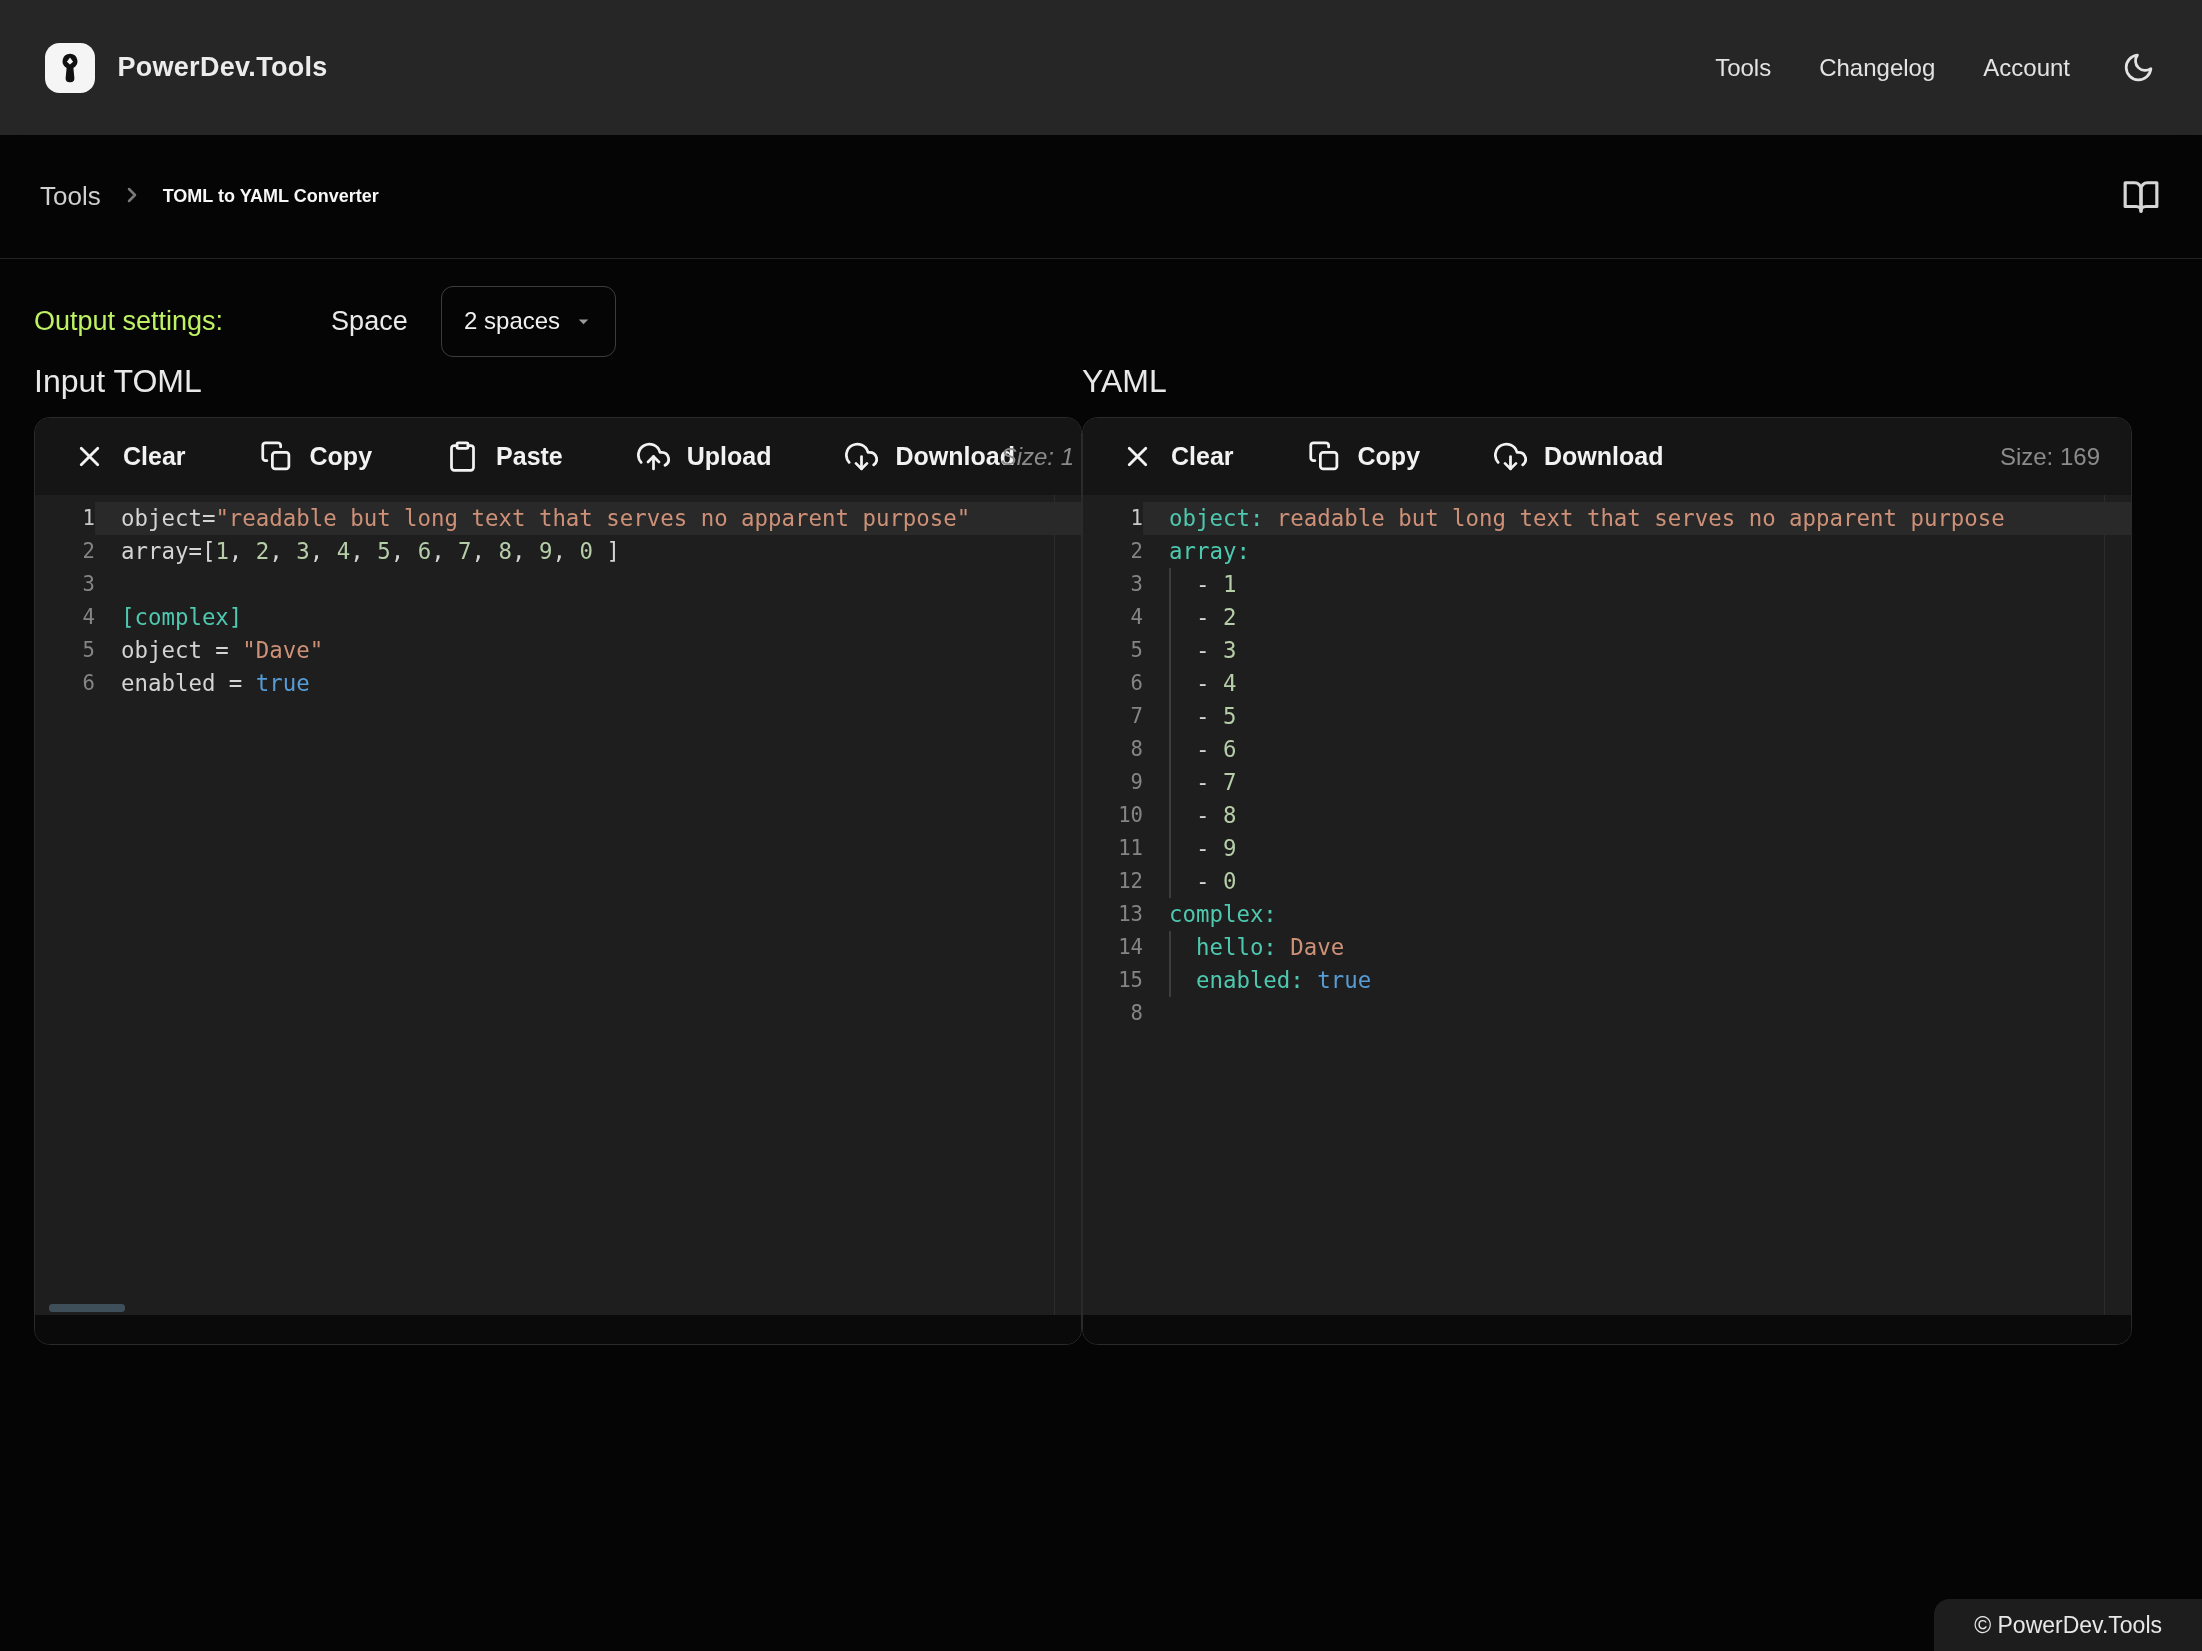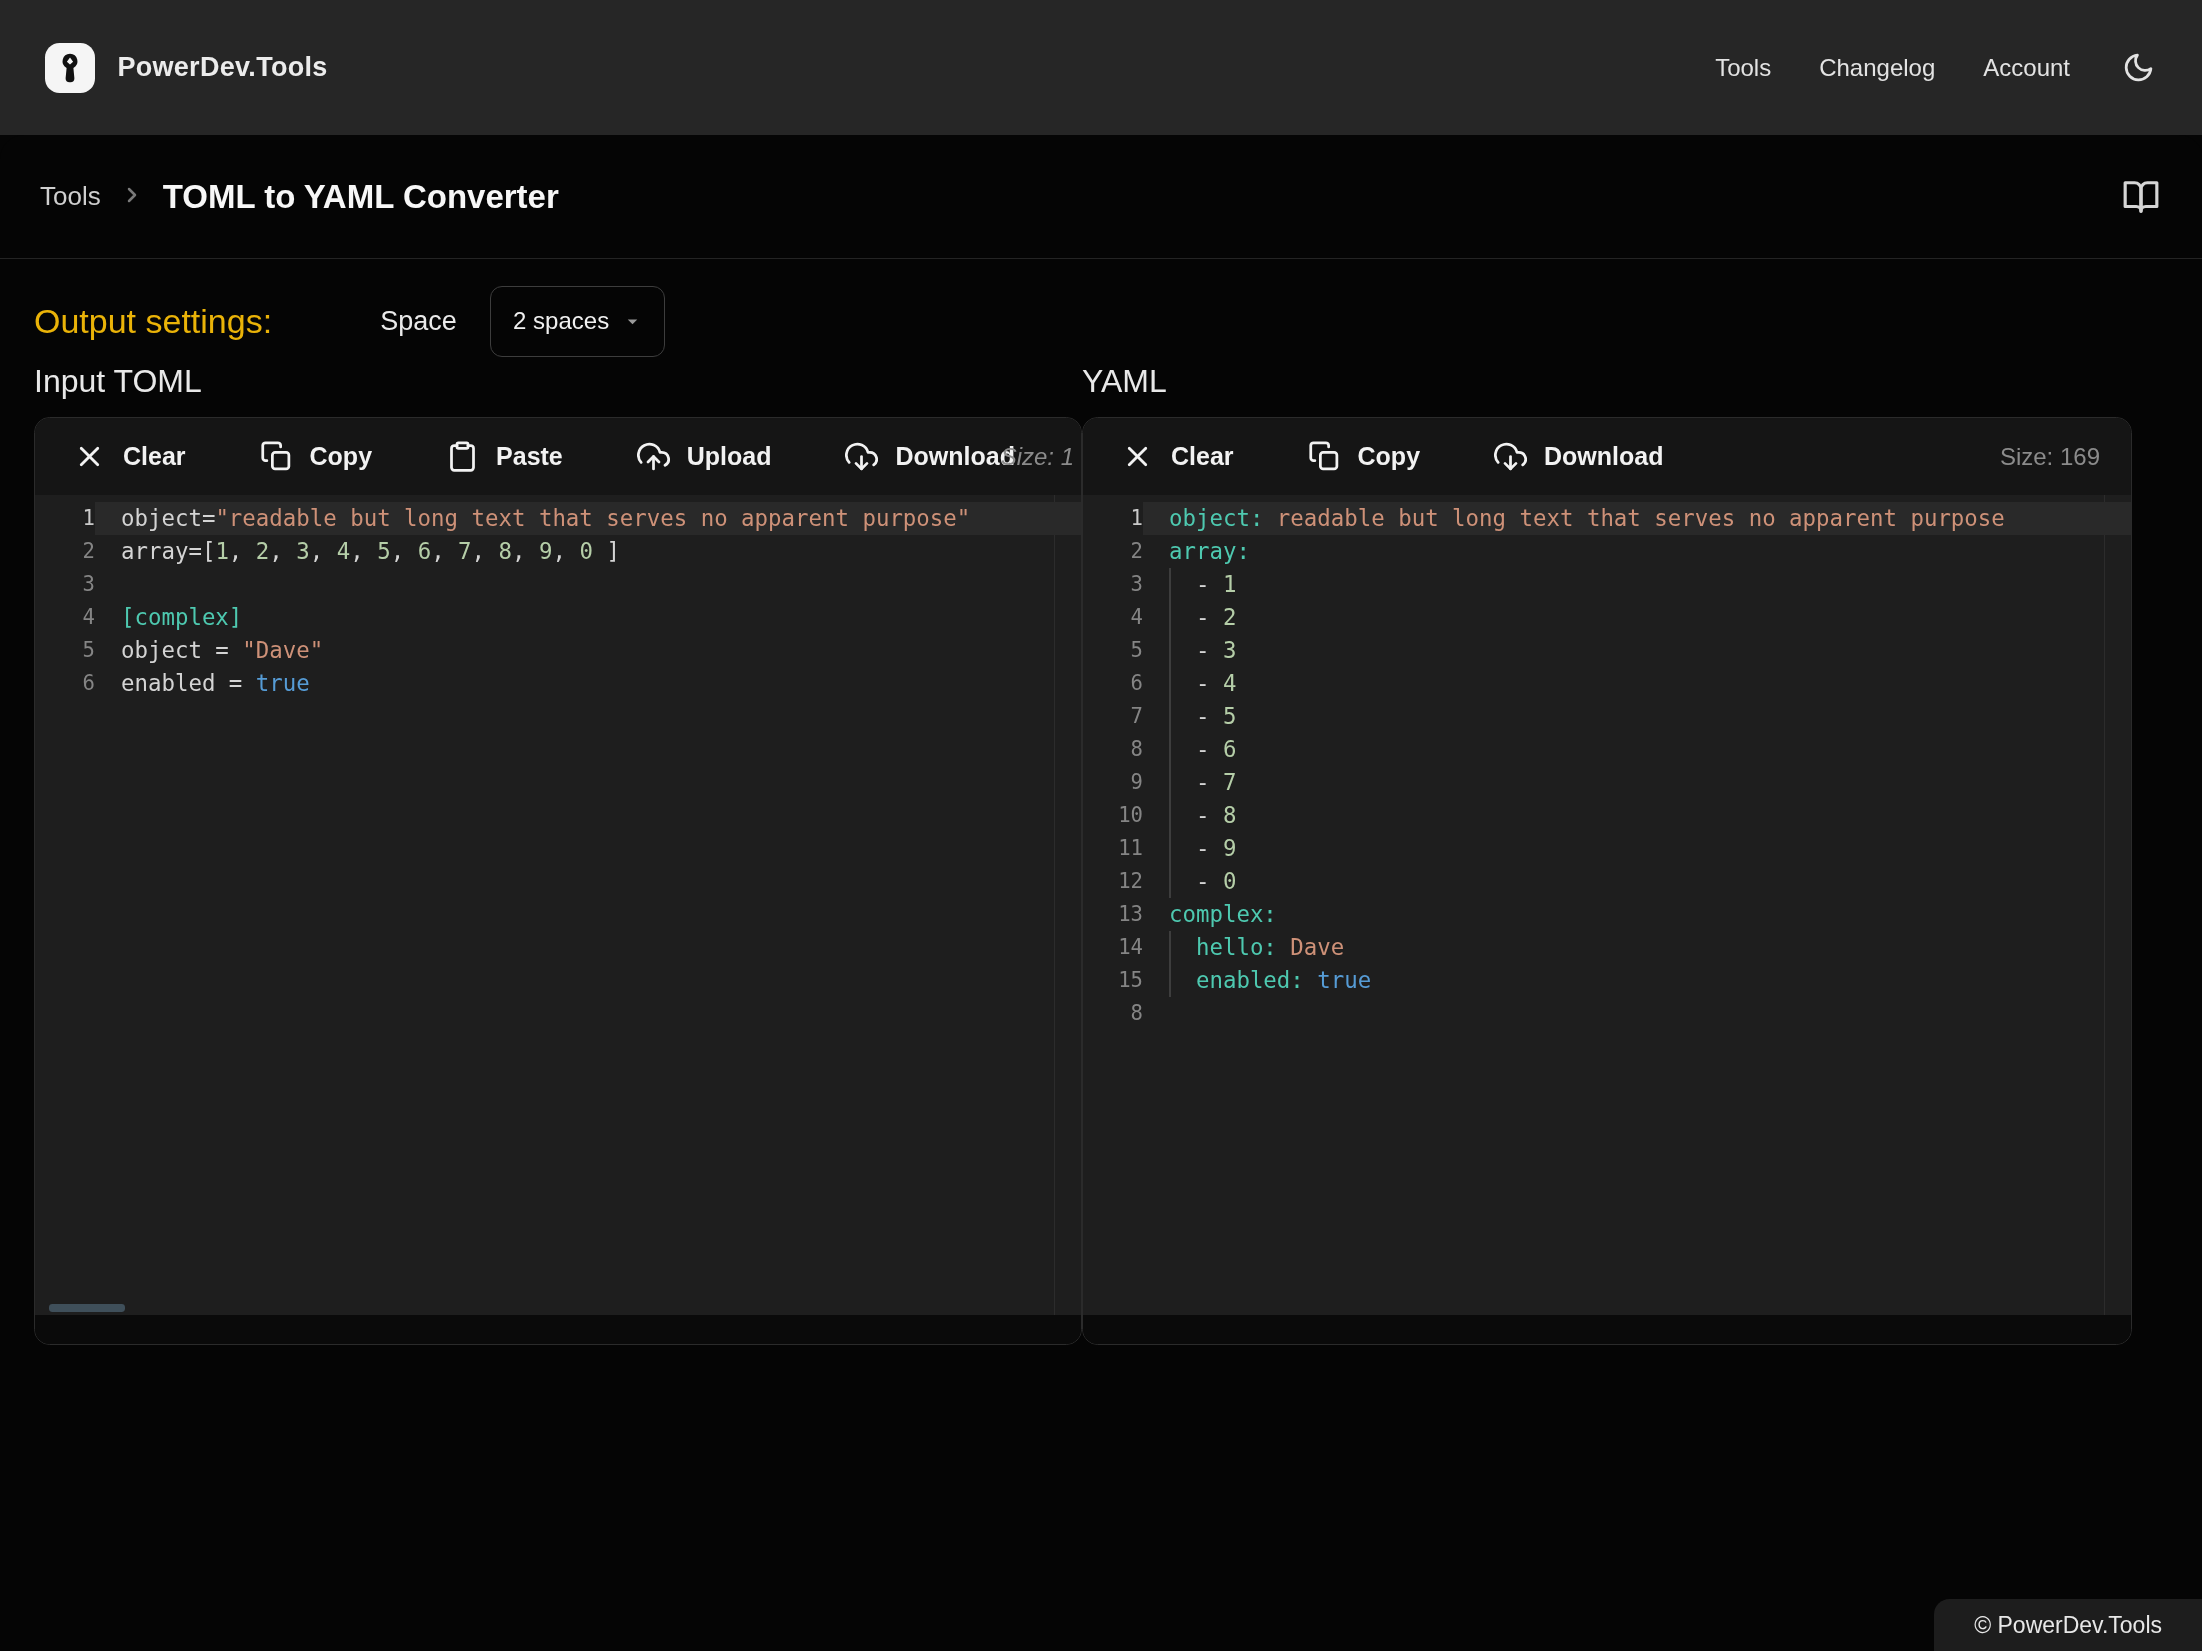--- a/index.html
+++ b/index.html
@@ -21,27 +21,27 @@
 
   
   .sheet { background:#050505; border-radius:24px 24px 0 0; min-height:1540px; }
 
   .breadcrumb-bar { height:124px; display:flex; align-items:center; justify-content:space-between;
                     padding:0 40px; border-bottom:1.7px solid #242424; }
   .crumbs { display:flex; align-items:center; gap:19px; }
   .crumb-link { font-size:26px; color:#cfcfcf; cursor:pointer; }
   .crumb-sep svg { width:24px; height:24px; stroke:#7a7a7a; fill:none; stroke-width:2.5;
                    stroke-linecap:round; stroke-linejoin:round; }
-  .crumb-current { font-size:33px; font-weight:700; color:#f7f7f7; }
+  .crumb-current { font-size:18px; font-weight:700; color:#f7f7f7; }
   .book-btn { width:45px; height:45px; display:flex; align-items:center; justify-content:center; cursor:pointer; }
   .book-btn svg { width:38px; height:38px; stroke:#d6d6d6; fill:none; stroke-width:2; stroke-linecap:round; stroke-linejoin:round; }
 
   
   .settings-row { display:flex; align-items:center; margin:26px 0 0 34px; height:72px; }
-  .settings-label { font-size:34px; color:#eab308; }
+  .settings-label { font-size:27px; color:#bef264; }
   .space-label { font-size:27px; color:#eaeaea; margin-left:108px; }
   .dropdown { margin-left:33px; height:71px; min-width:163px; border:1.7px solid #3d3d3d;
               border-radius:12px; background:transparent; display:flex; align-items:center;
               justify-content:center; gap:13.8px; padding:0 22.4px; cursor:pointer; }
   .dropdown-value { font-size:24px; color:#f0f0f0; }
   .caret svg { width:19px; height:19px; fill:#9a9a9a; display:block; }
 
   
   .grid2 { display:grid; grid-template-columns:1048px 1050px; margin:0 34px; }
   .titles-row { margin-top:3.4px; }

